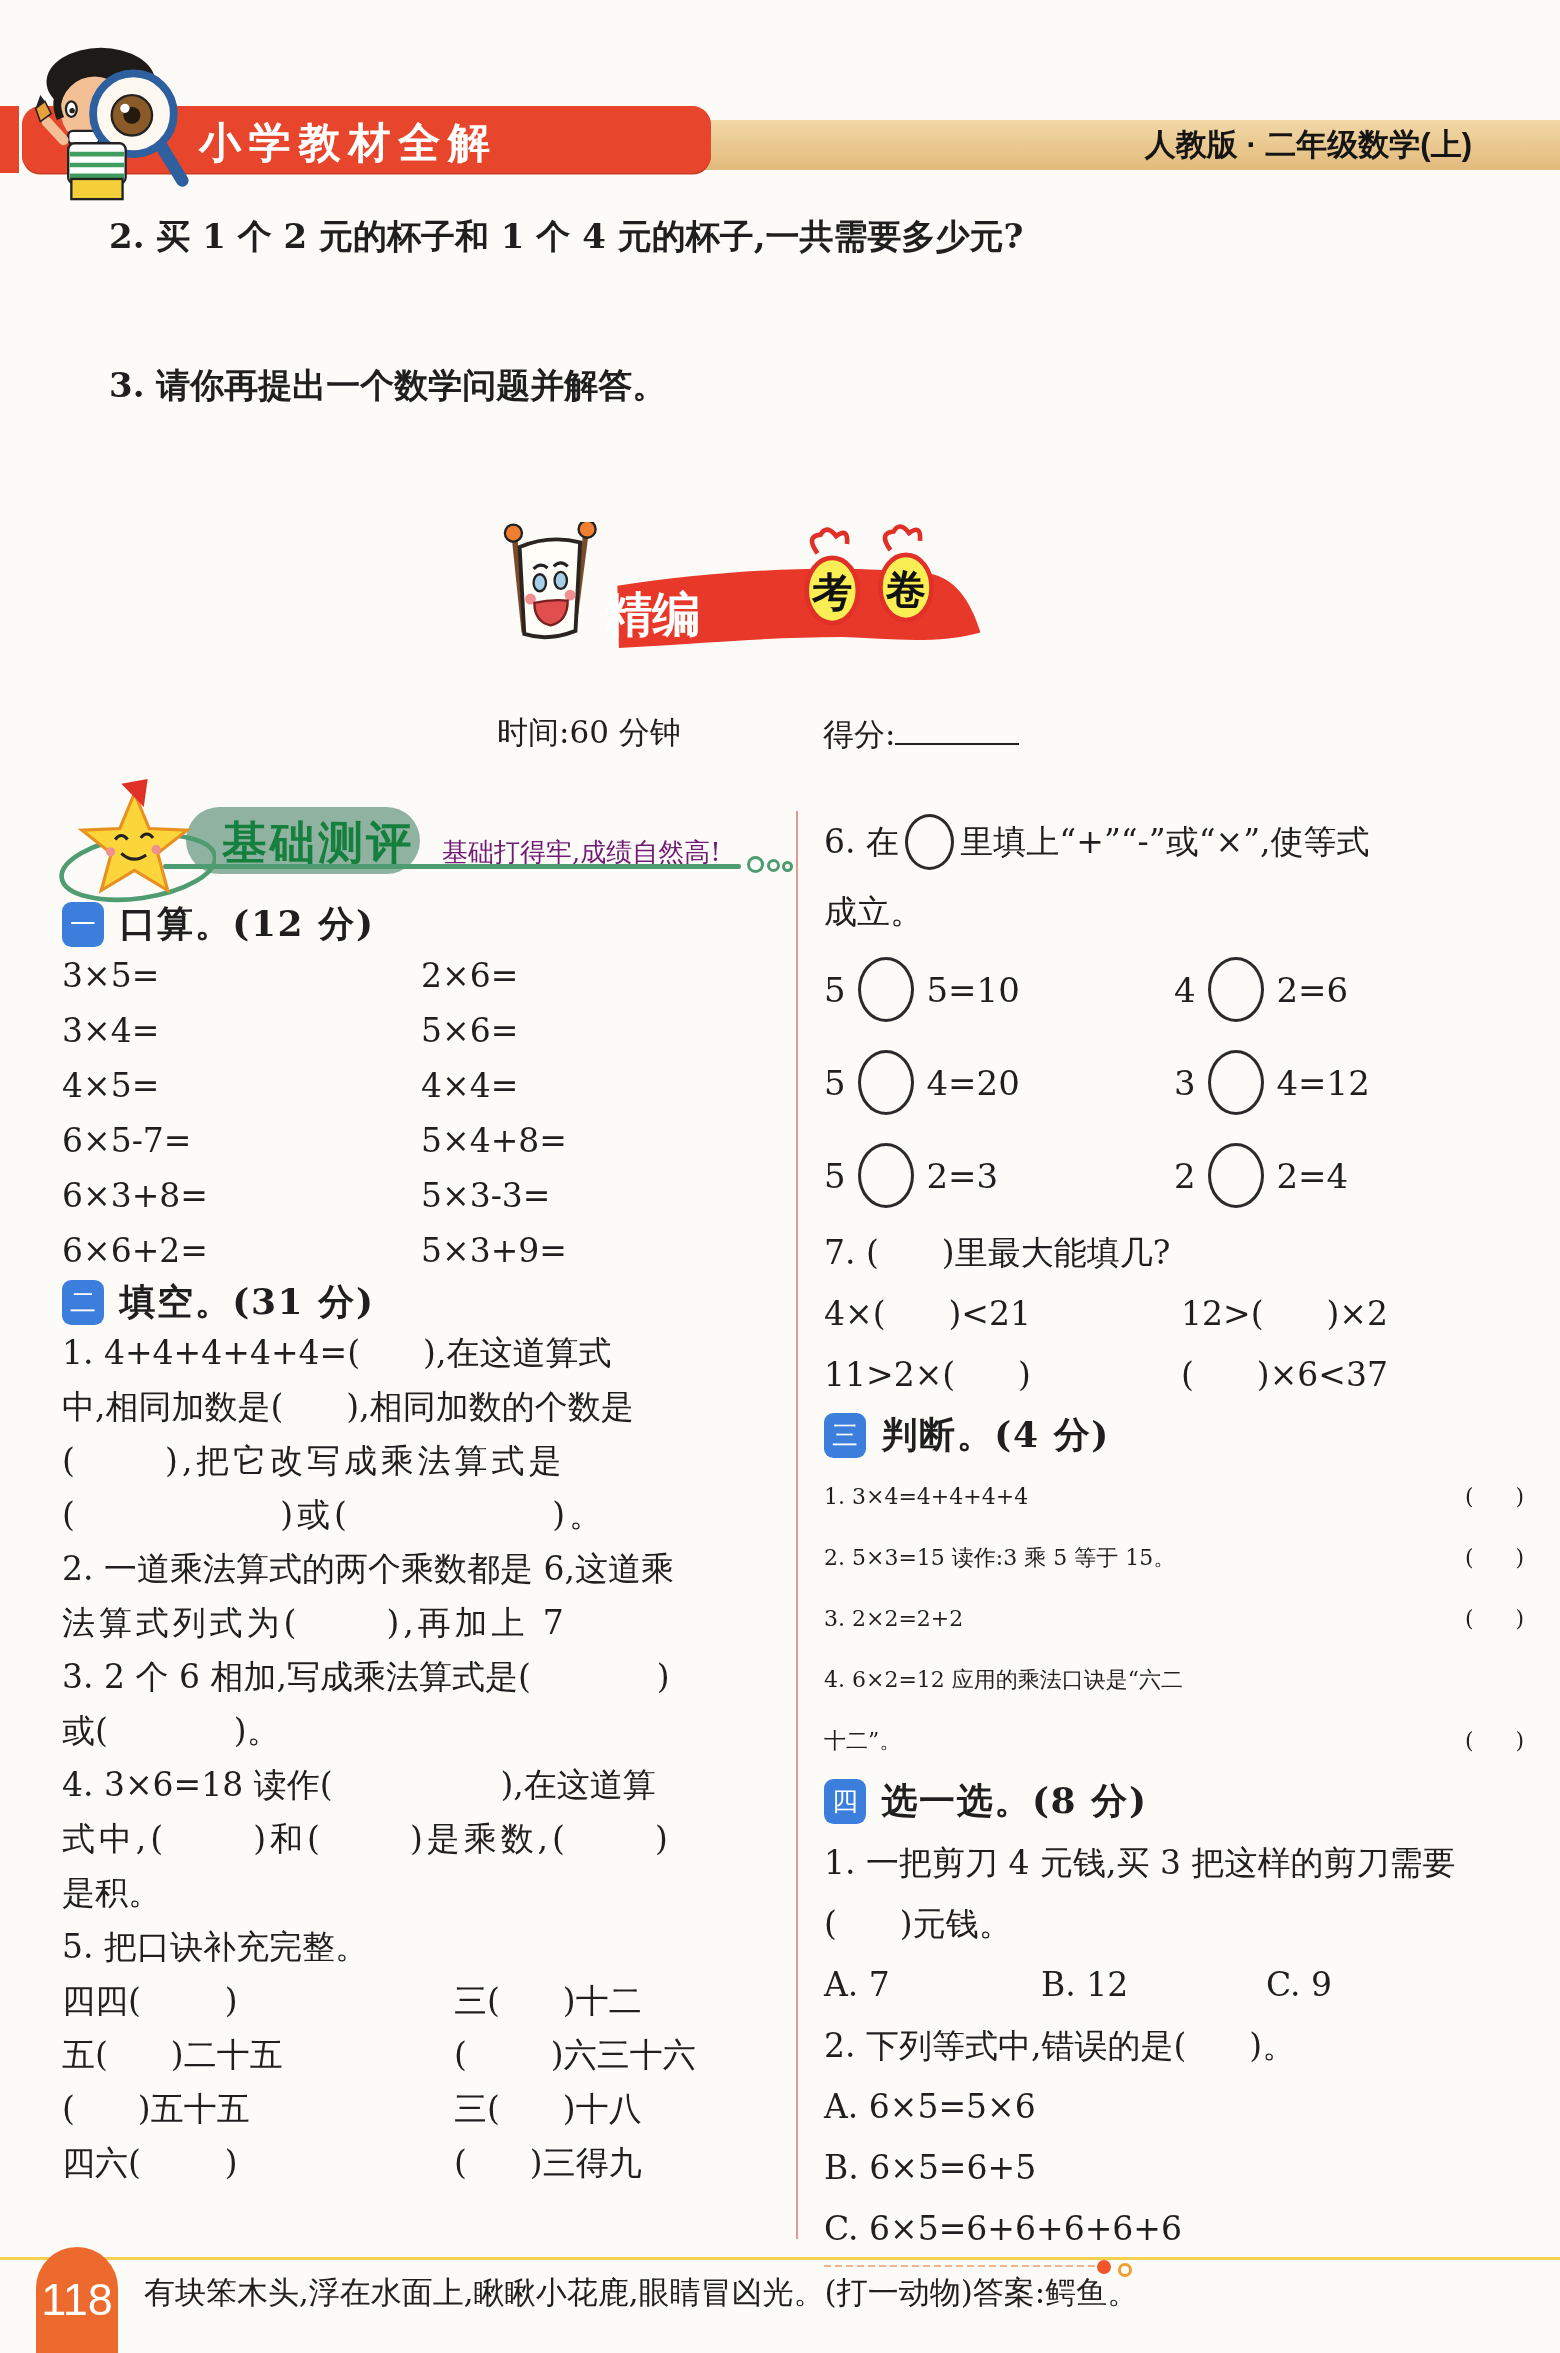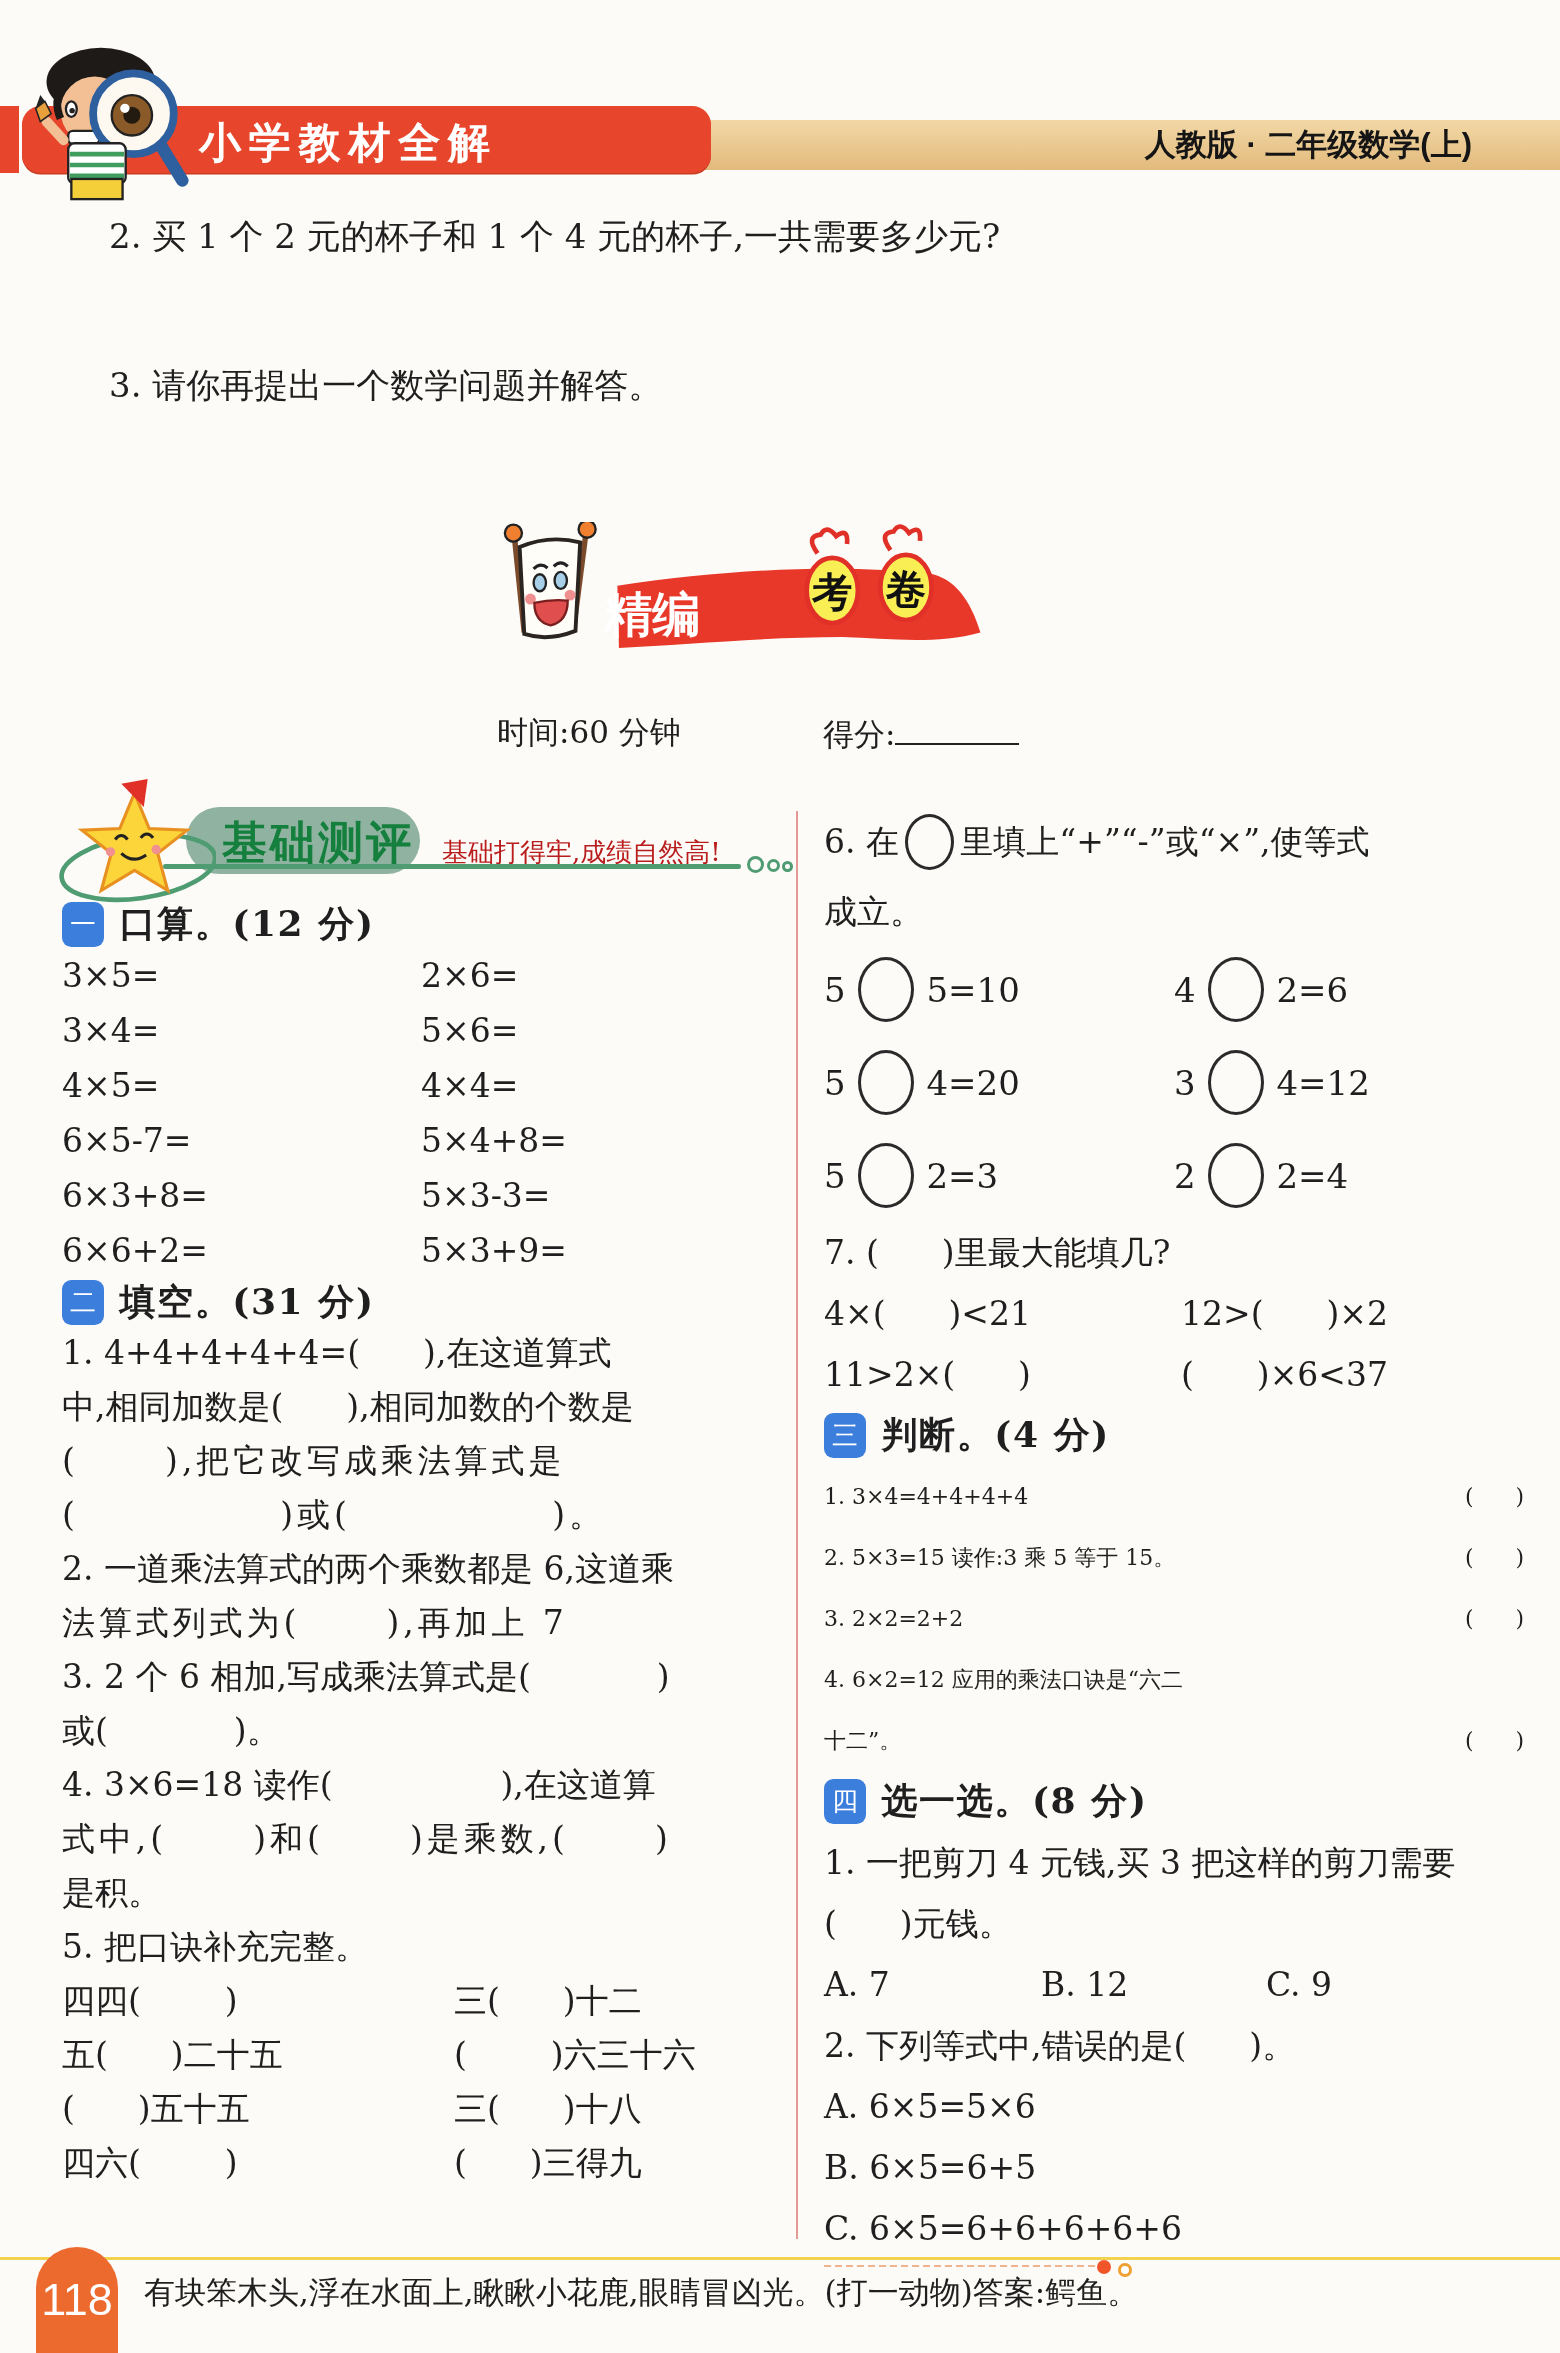--- a/index.html
+++ b/index.html
@@ -18,33 +18,33 @@
              background:linear-gradient(#f2d8a6,#e2ba7c);}
   .edition{position:absolute;right:89px;top:0;height:50px;line-height:50px;
            font-family:"Liberation Sans",sans-serif;font-weight:bold;font-size:31px;color:#151515;}
   .brand-banner{left:22px;top:106px;width:689px;height:67px;background:var(--red);
                 border-radius:18.6px;box-shadow:0 1.6px 0 #c93c22;}
   .brand-text{position:absolute;left:177px;top:9.3px;font-family:"Liberation Sans",sans-serif;
               font-weight:bold;font-size:42px;letter-spacing:7.8px;color:#fff;}
   .mascot{left:23px;top:47px;}
 
   
-  .q-top{left:109px;width:1319px;font-size:34px;line-height:45px;}
+  .q-top{left:109px;width:1319px;font-size:34px;line-height:45px;font-weight:bold;}
 
   
   .exam-banner{left:501px;top:522px;}
   .time-row{top:712px;height:40px;font-size:31px;}
   .time-row .underline{display:inline-block;width:124px;border-bottom:2.3px solid #222;
                        height:31px;vertical-align:baseline;}
 
   
   .blob{left:186px;top:807px;width:234px;height:67px;background:var(--blob);border-radius:34px;}
   .test-title{left:222px;top:813px;font-family:"Liberation Sans",sans-serif;
               font-weight:bold;font-size:45px;color:#15803d;letter-spacing:3.1px;}
-  .slogan{left:442px;top:835px;font-size:26px;color:#b91c1c;}
+  .slogan{left:442px;top:835px;font-size:26px;color:#701a75;}
   .green-line{left:163px;top:864px;width:578px;height:4.7px;background:var(--green);border-radius:2.3px;}
   .ring{border-radius:50%;border:3.1px solid var(--green);background:transparent;}
   .star-wrap{left:53px;top:776px;}
 
   
   .col-left{left:62px;top:900px;width:729px;}
   .col-right{left:824px;top:803px;width:700px;}
   .divider{left:796px;top:811px;width:2.3px;height:1428px;background:var(--divider);}
 
   .sec-row{display:flex;align-items:center;gap:15.5px;height:48px;}

